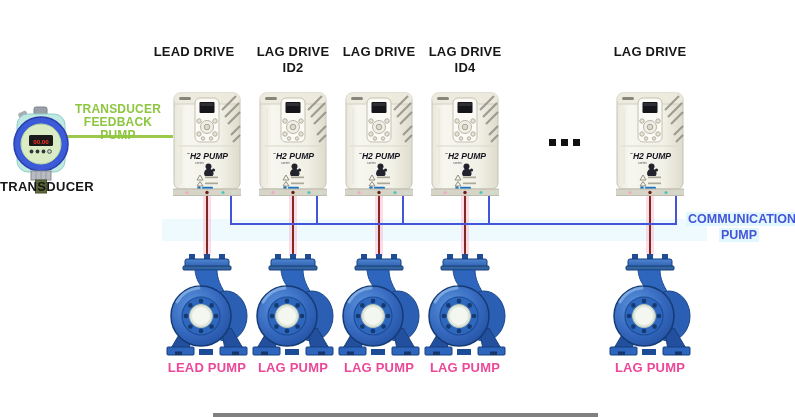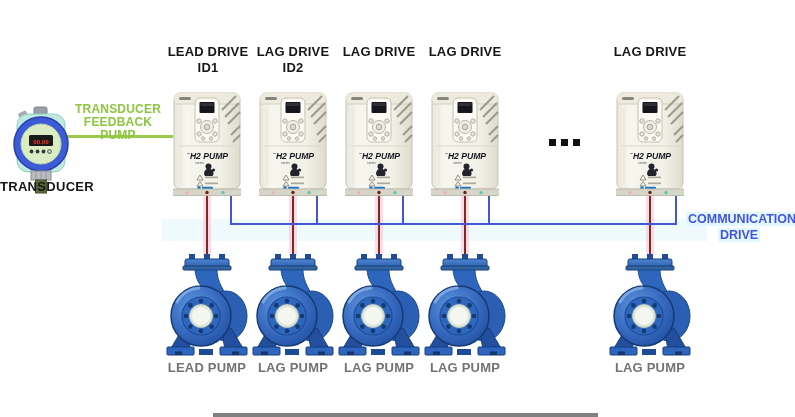--- a/index.html
+++ b/index.html
@@ -1,20 +1,20 @@
 <!DOCTYPE html>
 <html><head>
 <meta charset="utf-8">
 <style>
   html,body{margin:0;padding:0;background:#fff;}
   body{font-family:"Liberation Sans",sans-serif;}
   .stage{position:relative;width:795px;height:417px;background:#fff;overflow:hidden;}
   .abs{position:absolute;}
   .drive-label{width:90px;text-align:center;font-size:13px;font-weight:bold;color:#161616;line-height:16px;letter-spacing:.2px;}
-  .pump-label{width:96px;text-align:center;font-size:13px;font-weight:bold;color:#737373;letter-spacing:.2px;}
+  .pump-label{width:96px;text-align:center;font-size:13px;font-weight:bold;color:#ec4899;letter-spacing:.2px;}
   .transducer-label{width:92px;text-align:center;font-size:13px;font-weight:bold;color:#161616;letter-spacing:.3px;}
   .feedback-label{width:100px;text-align:center;font-size:12px;font-weight:bold;color:#8DC63F;line-height:13px;letter-spacing:.2px;}
   .comm-label{width:106px;text-align:center;font-size:12.5px;font-weight:bold;color:#4455D8;line-height:16px;}
   .comm-label span{background:#E3F7FE;padding:0 2px;}
   .wire-maroon{width:2px;background:#7E2A1E;}
   .wire-glow{width:8px;background:rgba(255,160,195,.38);}
   .wire-blue{background:#4455D8;}
   .cyan-band{background:#E2F7FE;opacity:.6;}
   .dot-sq{width:7px;height:7px;background:#111;}
   svg text{font-family:"Liberation Sans",sans-serif;}
@@ -51,33 +51,33 @@
     <g>
       <rect x="25" y="65" width="20" height="9" fill="#B8BCC2" stroke="#8A8E94"></rect>
       <path d="M30 65 V74 M35 65 V74 M40 65 V74" stroke="#999DA3" stroke-width="1"></path>
       <rect x="29.5" y="74" width="11" height="13" fill="#5E6B3A" stroke="#46502C"></rect>
       <path d="M30 77 H40 M30 80 H40 M30 83 H40" stroke="#46502C" stroke-width="1"></path>
     </g>
   </svg>
 </div>
   <div class="abs transducer-label" style="left:0px;top:179px;">TRANSDUCER</div>
 
-  <div class="abs drive-label" style="left:163px;top:44px;">
+  <div class="abs drive-label" style="left:149px;top:44px;">
     <div>LEAD DRIVE</div>
-      <div>ID1</div>
   </div>
   <div class="abs drive-label" style="left:248px;top:44px;">
     <div>LAG DRIVE</div>
       <div>ID2</div>
   </div>
   <div class="abs drive-label" style="left:334px;top:44px;">
     <div>LAG DRIVE</div>
   </div>
   <div class="abs drive-label" style="left:420px;top:44px;">
     <div>LAG DRIVE</div>
+      <div>ID4</div>
   </div>
   <div class="abs drive-label" style="left:605px;top:44px;">
     <div>LAG DRIVE</div>
   </div>
 
   <div class="abs drive-slot" style="left:173px;top:90px;">
   <svg width="68" height="106" viewBox="0 0 68 106">
     <defs>
       <linearGradient id="dg-body" x1="0" y1="0" x2="1" y2="0">
         <stop offset="0" stop-color="#E9E7DA"></stop>
@@ -415,21 +415,21 @@
   <div class="abs wire-maroon" style="left:649px;top:196px;height:60px;"></div>
 
   <div class="abs wire-blue" style="left:230px;top:196px;width:2px;height:29px;"></div>
   <div class="abs wire-blue" style="left:316px;top:196px;width:2px;height:29px;"></div>
   <div class="abs wire-blue" style="left:402px;top:196px;width:2px;height:29px;"></div>
   <div class="abs wire-blue" style="left:488px;top:196px;width:2px;height:29px;"></div>
   <div class="abs wire-blue" style="left:675px;top:196px;width:2px;height:29px;"></div>
   <div class="abs wire-blue" style="left:230px;top:223px;width:447px;height:2px;"></div>
   <div class="abs comm-label" style="left:686px;top:211px;">
     <div><span>COMMUNICATION</span></div>
-    <div><span>DRIVE</span></div>
+    <div><span>PUMP</span></div>
   </div>
 
   <div class="abs pump-slot" style="left:165px;top:250px;">
   <svg width="84" height="106" viewBox="0 0 84 106">
     <defs>
       <radialGradient id="pg-volute" cx="0.38" cy="0.35" r="0.75">
         <stop offset="0" stop-color="#5E97DE"></stop>
             <stop offset="0.6" stop-color="#3568BE"></stop>
             <stop offset="1" stop-color="#2150A0"></stop>
       </radialGradient>

